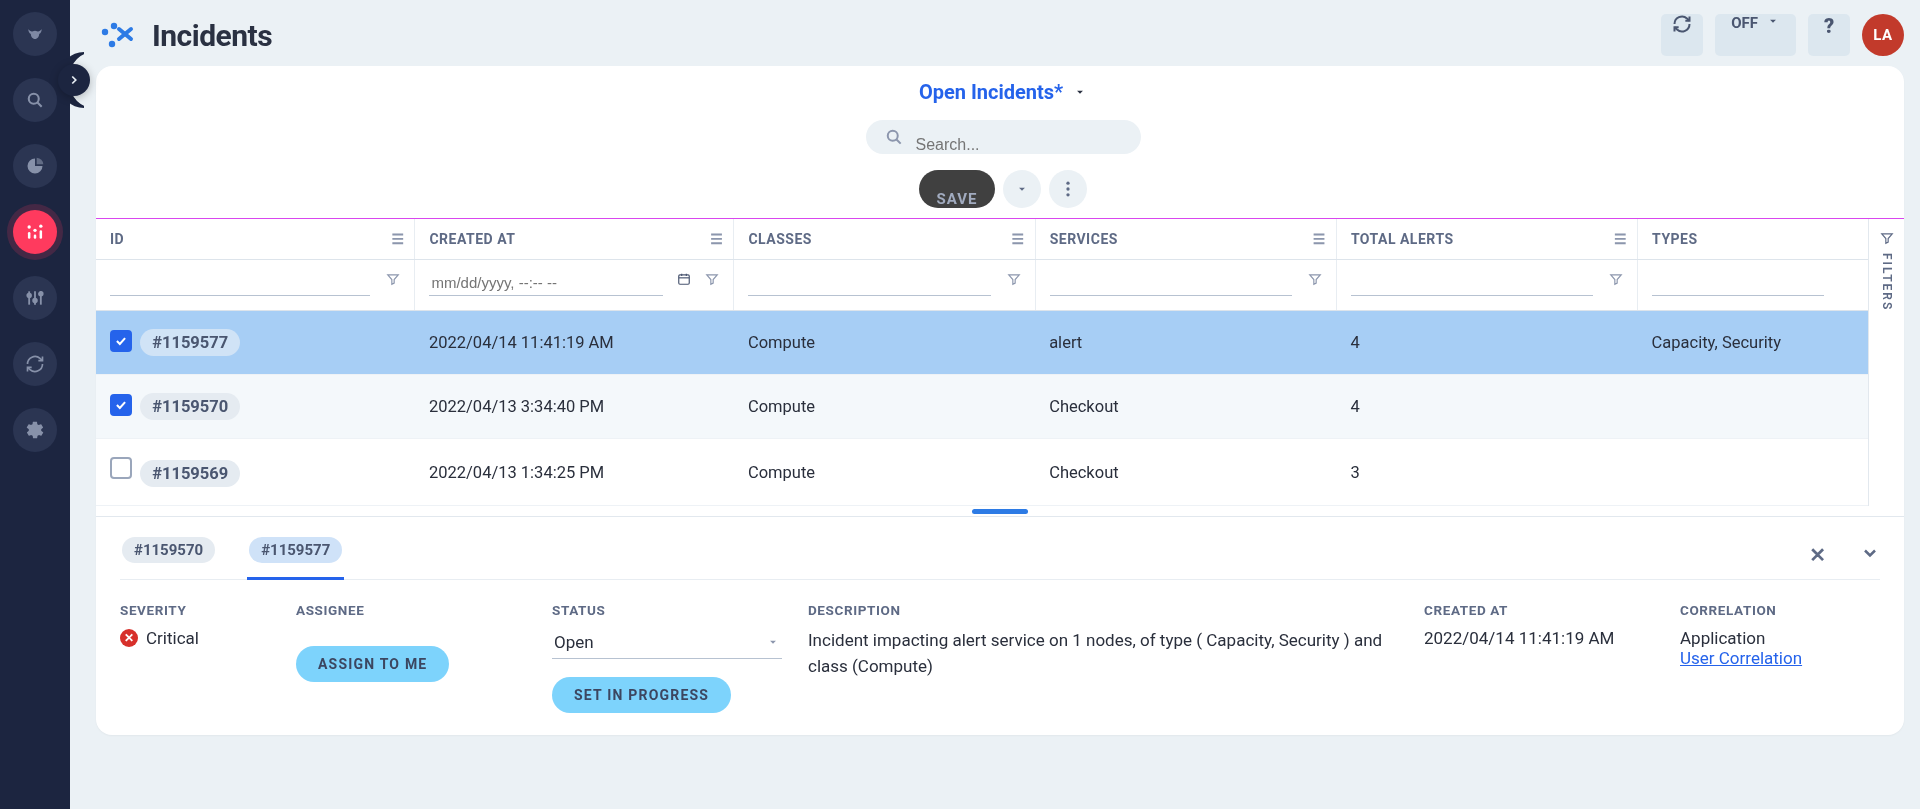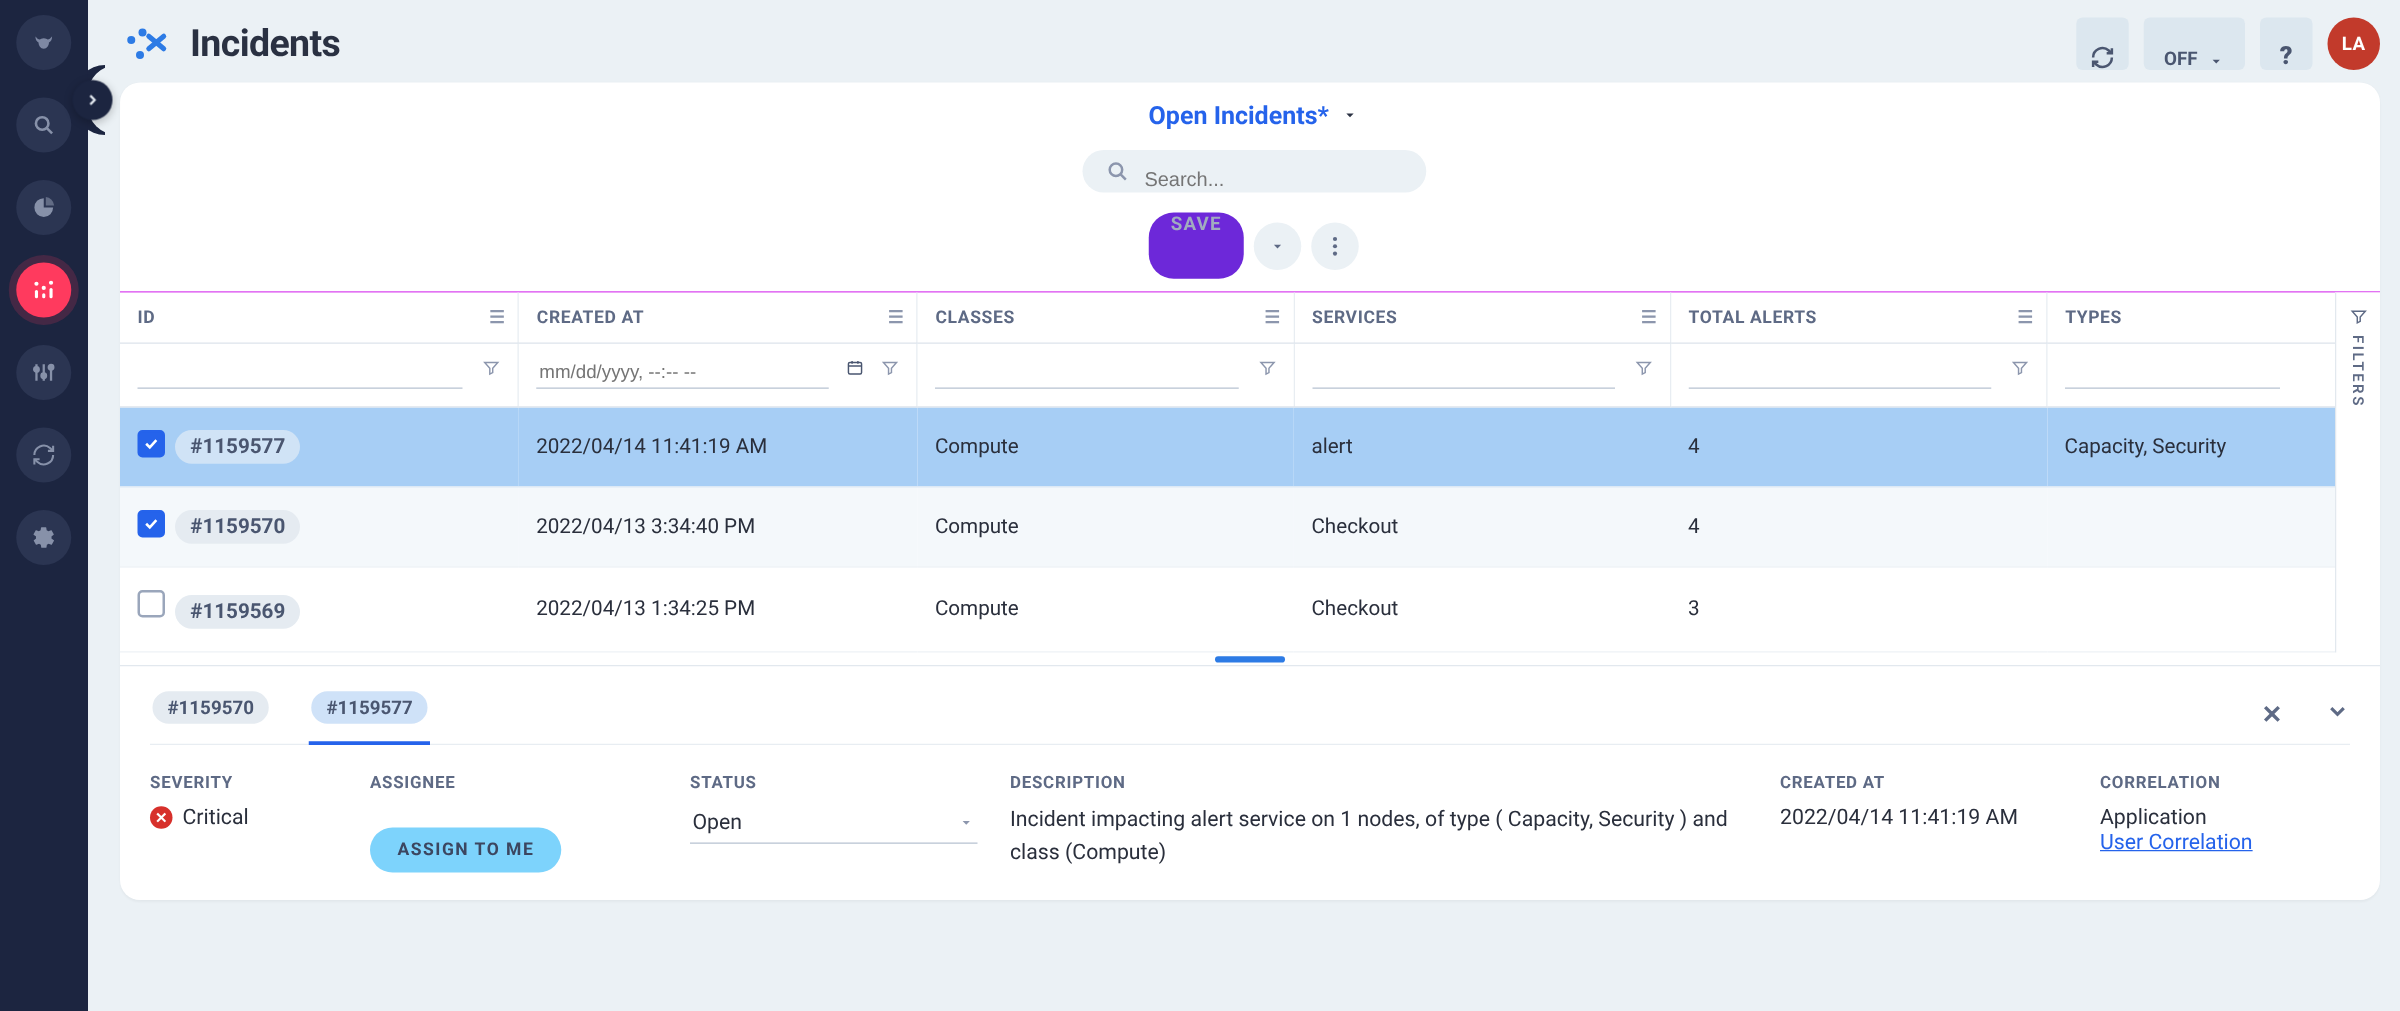--- a/index.html
+++ b/index.html
@@ -106,21 +106,21 @@
     display: flex;
     align-items: center;
     gap: 12px;
   }
   .rounded-btn {
     height: 42px;
     padding: 0 16px;
     border-radius: 5px;
     background: #DCE7EF;
     display: flex;
-    align-items: flex-end;
+    align-items: flex-start;
     justify-content: center;
     color: #4A5670;
     font-weight: 700;
     cursor: pointer;
     gap: 8px;
   }
   .rounded-btn.icon-only { width: 42px; padding: 0; }
   .avatar {
     width: 42px; height: 42px;
     border-radius: 50%;
@@ -175,26 +175,26 @@
     font-size: 16px;
     color: #2A3142;
     margin-top: 16px;
   }
   .toolbar-trail {
     display: flex;
     align-items: center;
     gap: 8px;
   }
   .pill-btn {
-    height: 53px;
+    height: 38px;
     padding: 0 18px;
     border-radius: 20px;
-    background: #6d28d9;
-    display: flex;
-    align-items: flex-start;
+    background: #404040;
+    display: flex;
+    align-items: flex-end;
     justify-content: center;
     font-weight: 700;
     color: #A1ABBF;
     letter-spacing: 1px;
     cursor: pointer;
   }
   .circle-btn {
     width: 38px; height: 38px;
     border-radius: 50%;
     background: #EBF1F5;
@@ -665,20 +665,21 @@
         </div>
 
         <div>
           <div class="dlabel">STATUS</div>
           <div class="select has-value">
             <span>Open</span>
             <svg class="ico-sm" viewBox="0 0 24 24" fill="#8C96AD">
                 <path d="M7 10l5 5 5-5z"></path>
               </svg>
           </div>
+          <div class="action-pill"><span>SET IN PROGRESS</span></div>
         </div>
 
         <div>
           <div class="dlabel">DESCRIPTION</div>
           <div class="dvalue" style="line-height:1.5">Incident impacting alert service on 1 nodes, of type ( Capacity, Security ) and class (Compute)</div>
         </div>
 
         <div>
           <div class="dlabel">CREATED AT</div>
           <div class="dvalue">2022/04/14 11:41:19 AM</div>

